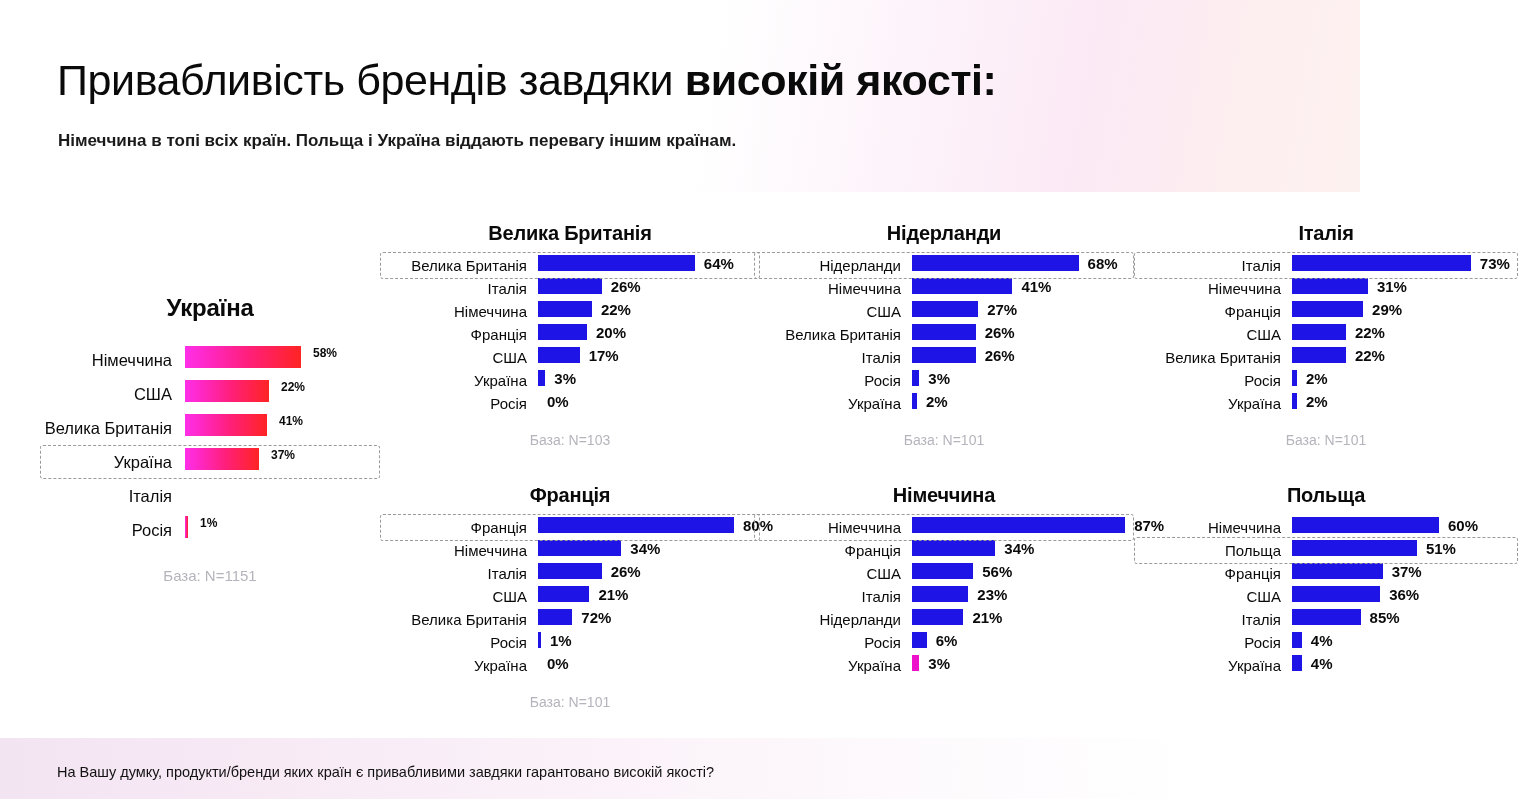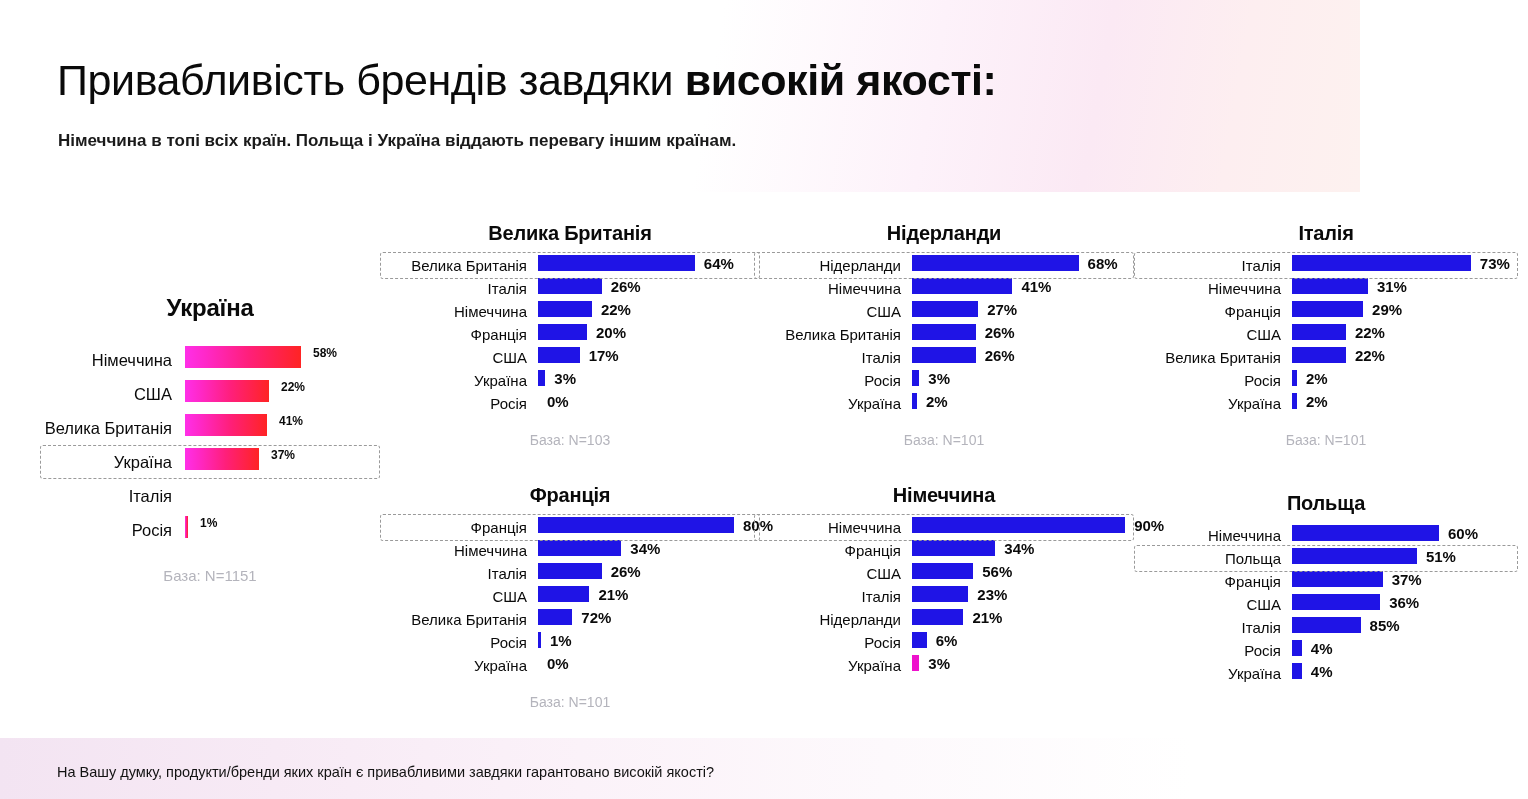--- a/index.html
+++ b/index.html
@@ -375,21 +375,21 @@
         </div>
         <div class="base">База: N=101</div>
       </div>
       <div class="panel" style="left: 760px; top: 292px; width: 368px;">
         <div class="panel-title">Німеччина</div>
         <div class="rows">
           <div class="row">
             <div class="lbl" style="width: 152px;">Німеччина</div>
             <div class="barwrap">
               <div class="bar" style="width: 213.15px;"></div>
-              <div class="val">90%</div>
+              <div class="val">87%</div>
             </div>
           </div>
           <div class="row">
             <div class="lbl" style="width: 152px;">Франція</div>
             <div class="barwrap">
               <div class="bar" style="width: 83.3px;"></div>
               <div class="val">34%</div>
             </div>
           </div>
           <div class="row">
@@ -423,21 +423,21 @@
           <div class="row">
             <div class="lbl" style="width: 152px;">Україна</div>
             <div class="barwrap">
               <div class="bar magenta" style="width: 7.35px;"></div>
               <div class="val">3%</div>
             </div>
           </div>
           <div class="hlbox" style="top: -3px; left: -6px; right: -6px;"></div>
         </div>
       </div>
-      <div class="panel" style="left: 1140px; top: 300px; width: 372px;">
+      <div class="panel" style="left: 1140px; top: 292px; width: 372px;">
         <div class="panel-title">Польща</div>
         <div class="rows">
           <div class="row">
             <div class="lbl" style="width: 152px;">Німеччина</div>
             <div class="barwrap">
               <div class="bar" style="width: 147px;"></div>
               <div class="val">60%</div>
             </div>
           </div>
           <div class="row">

